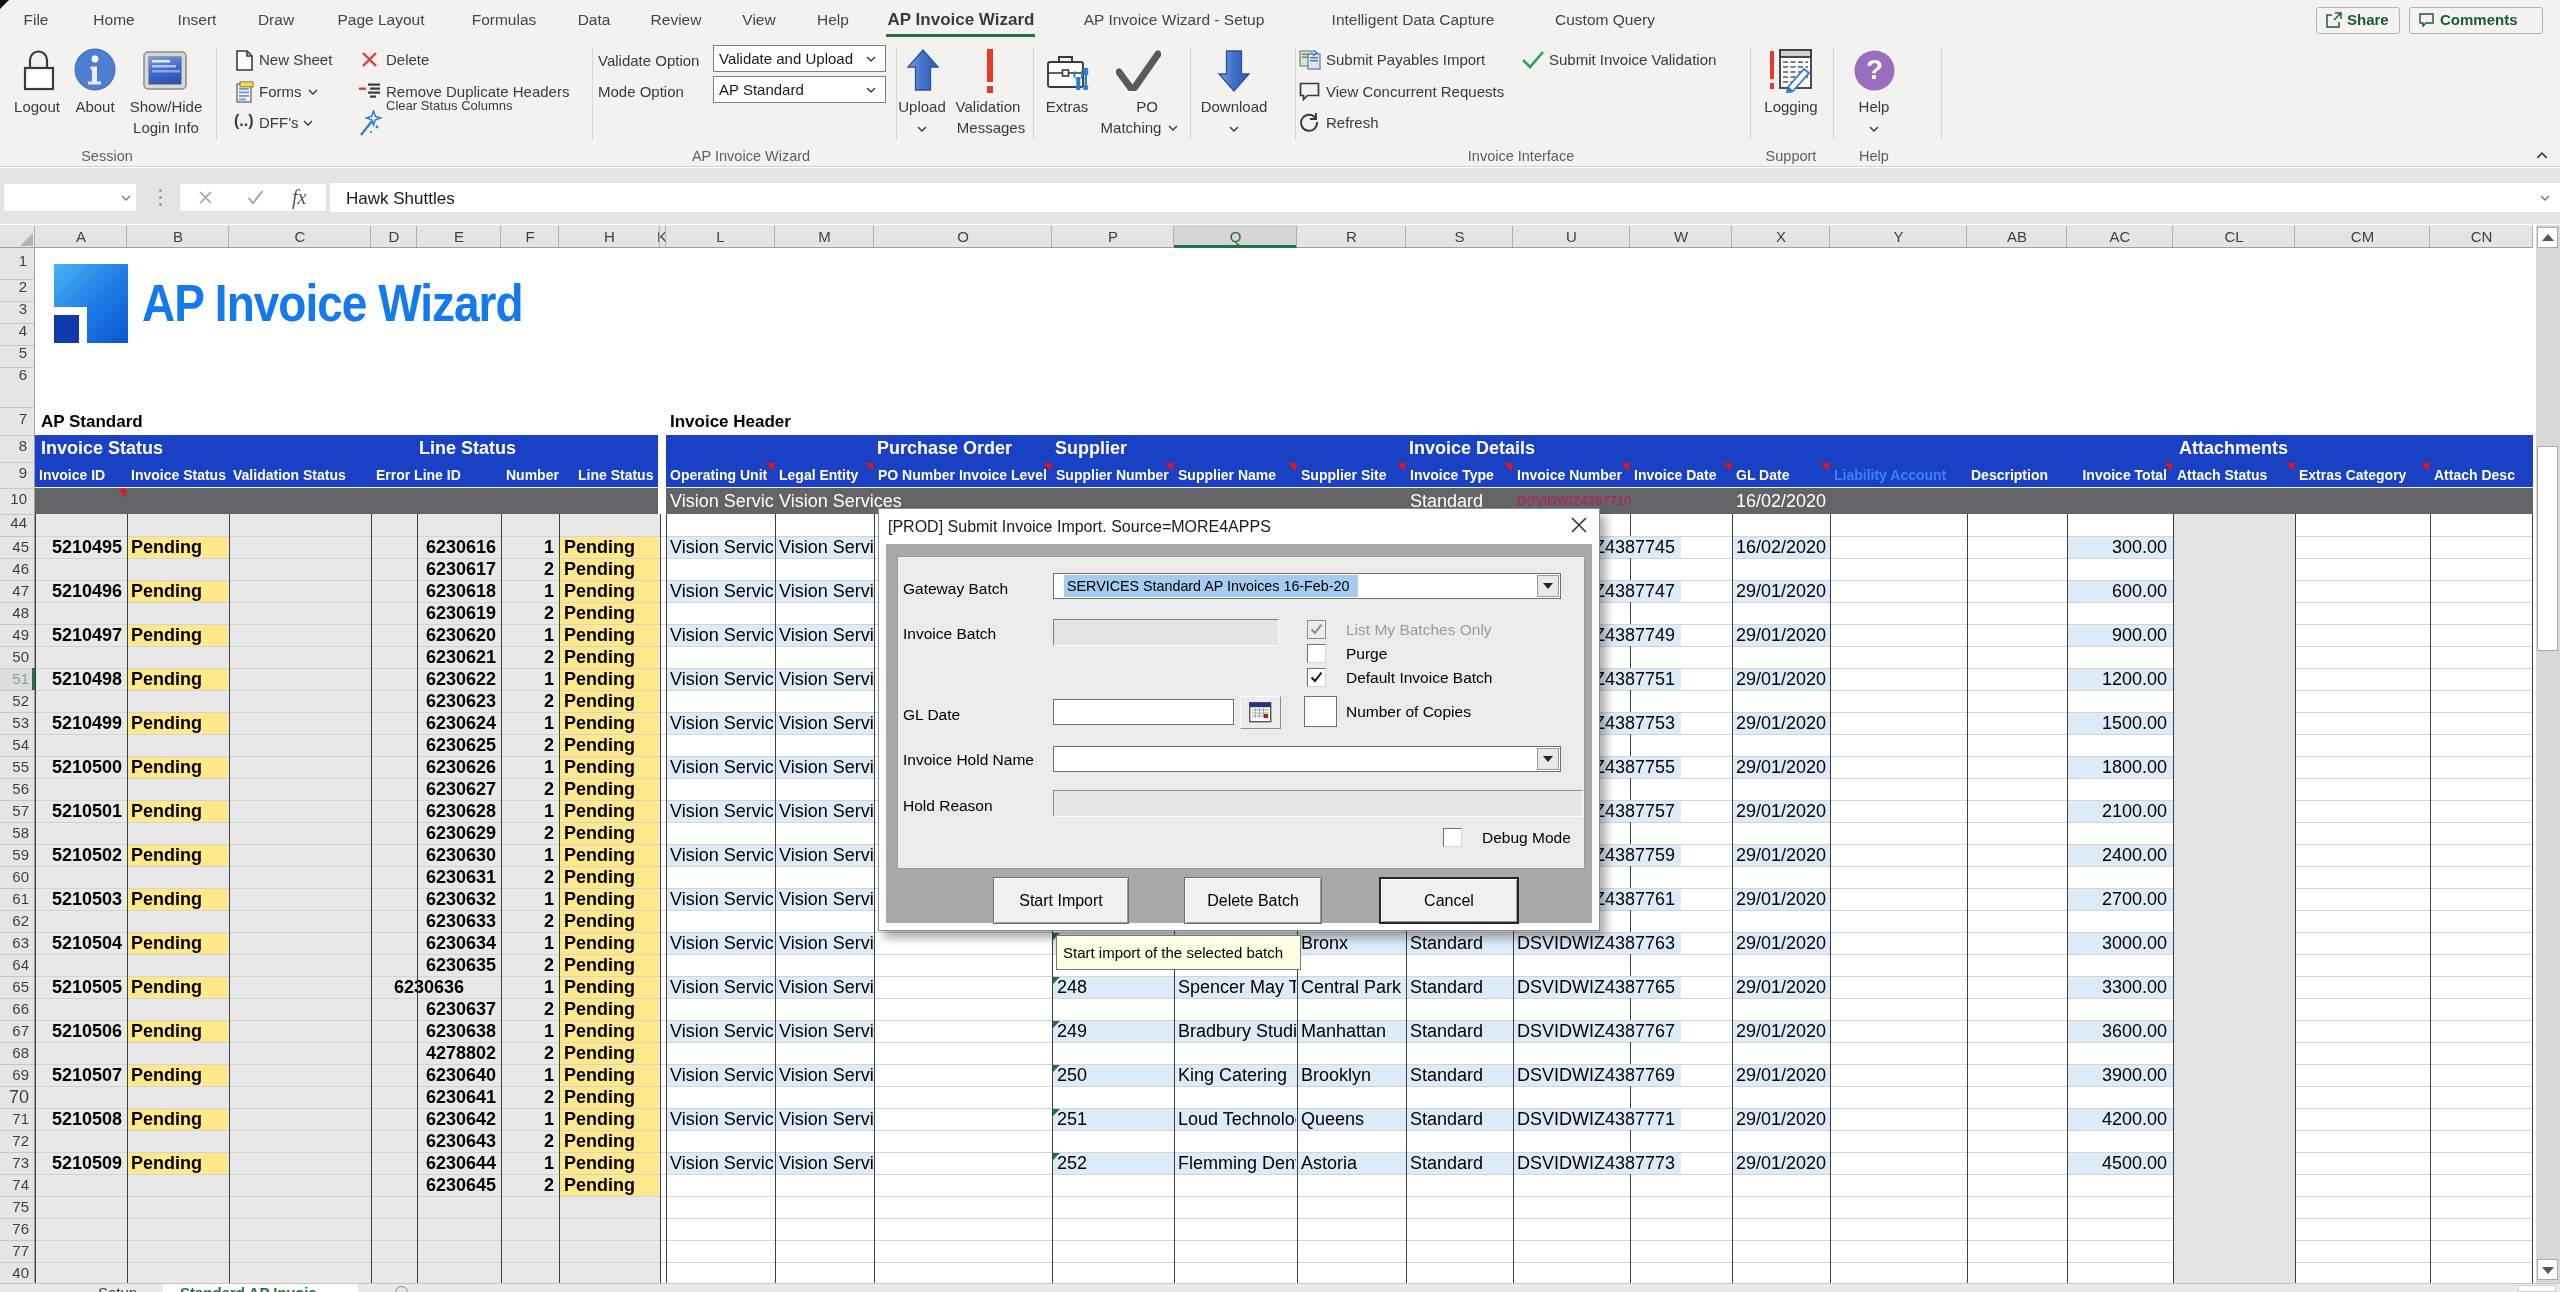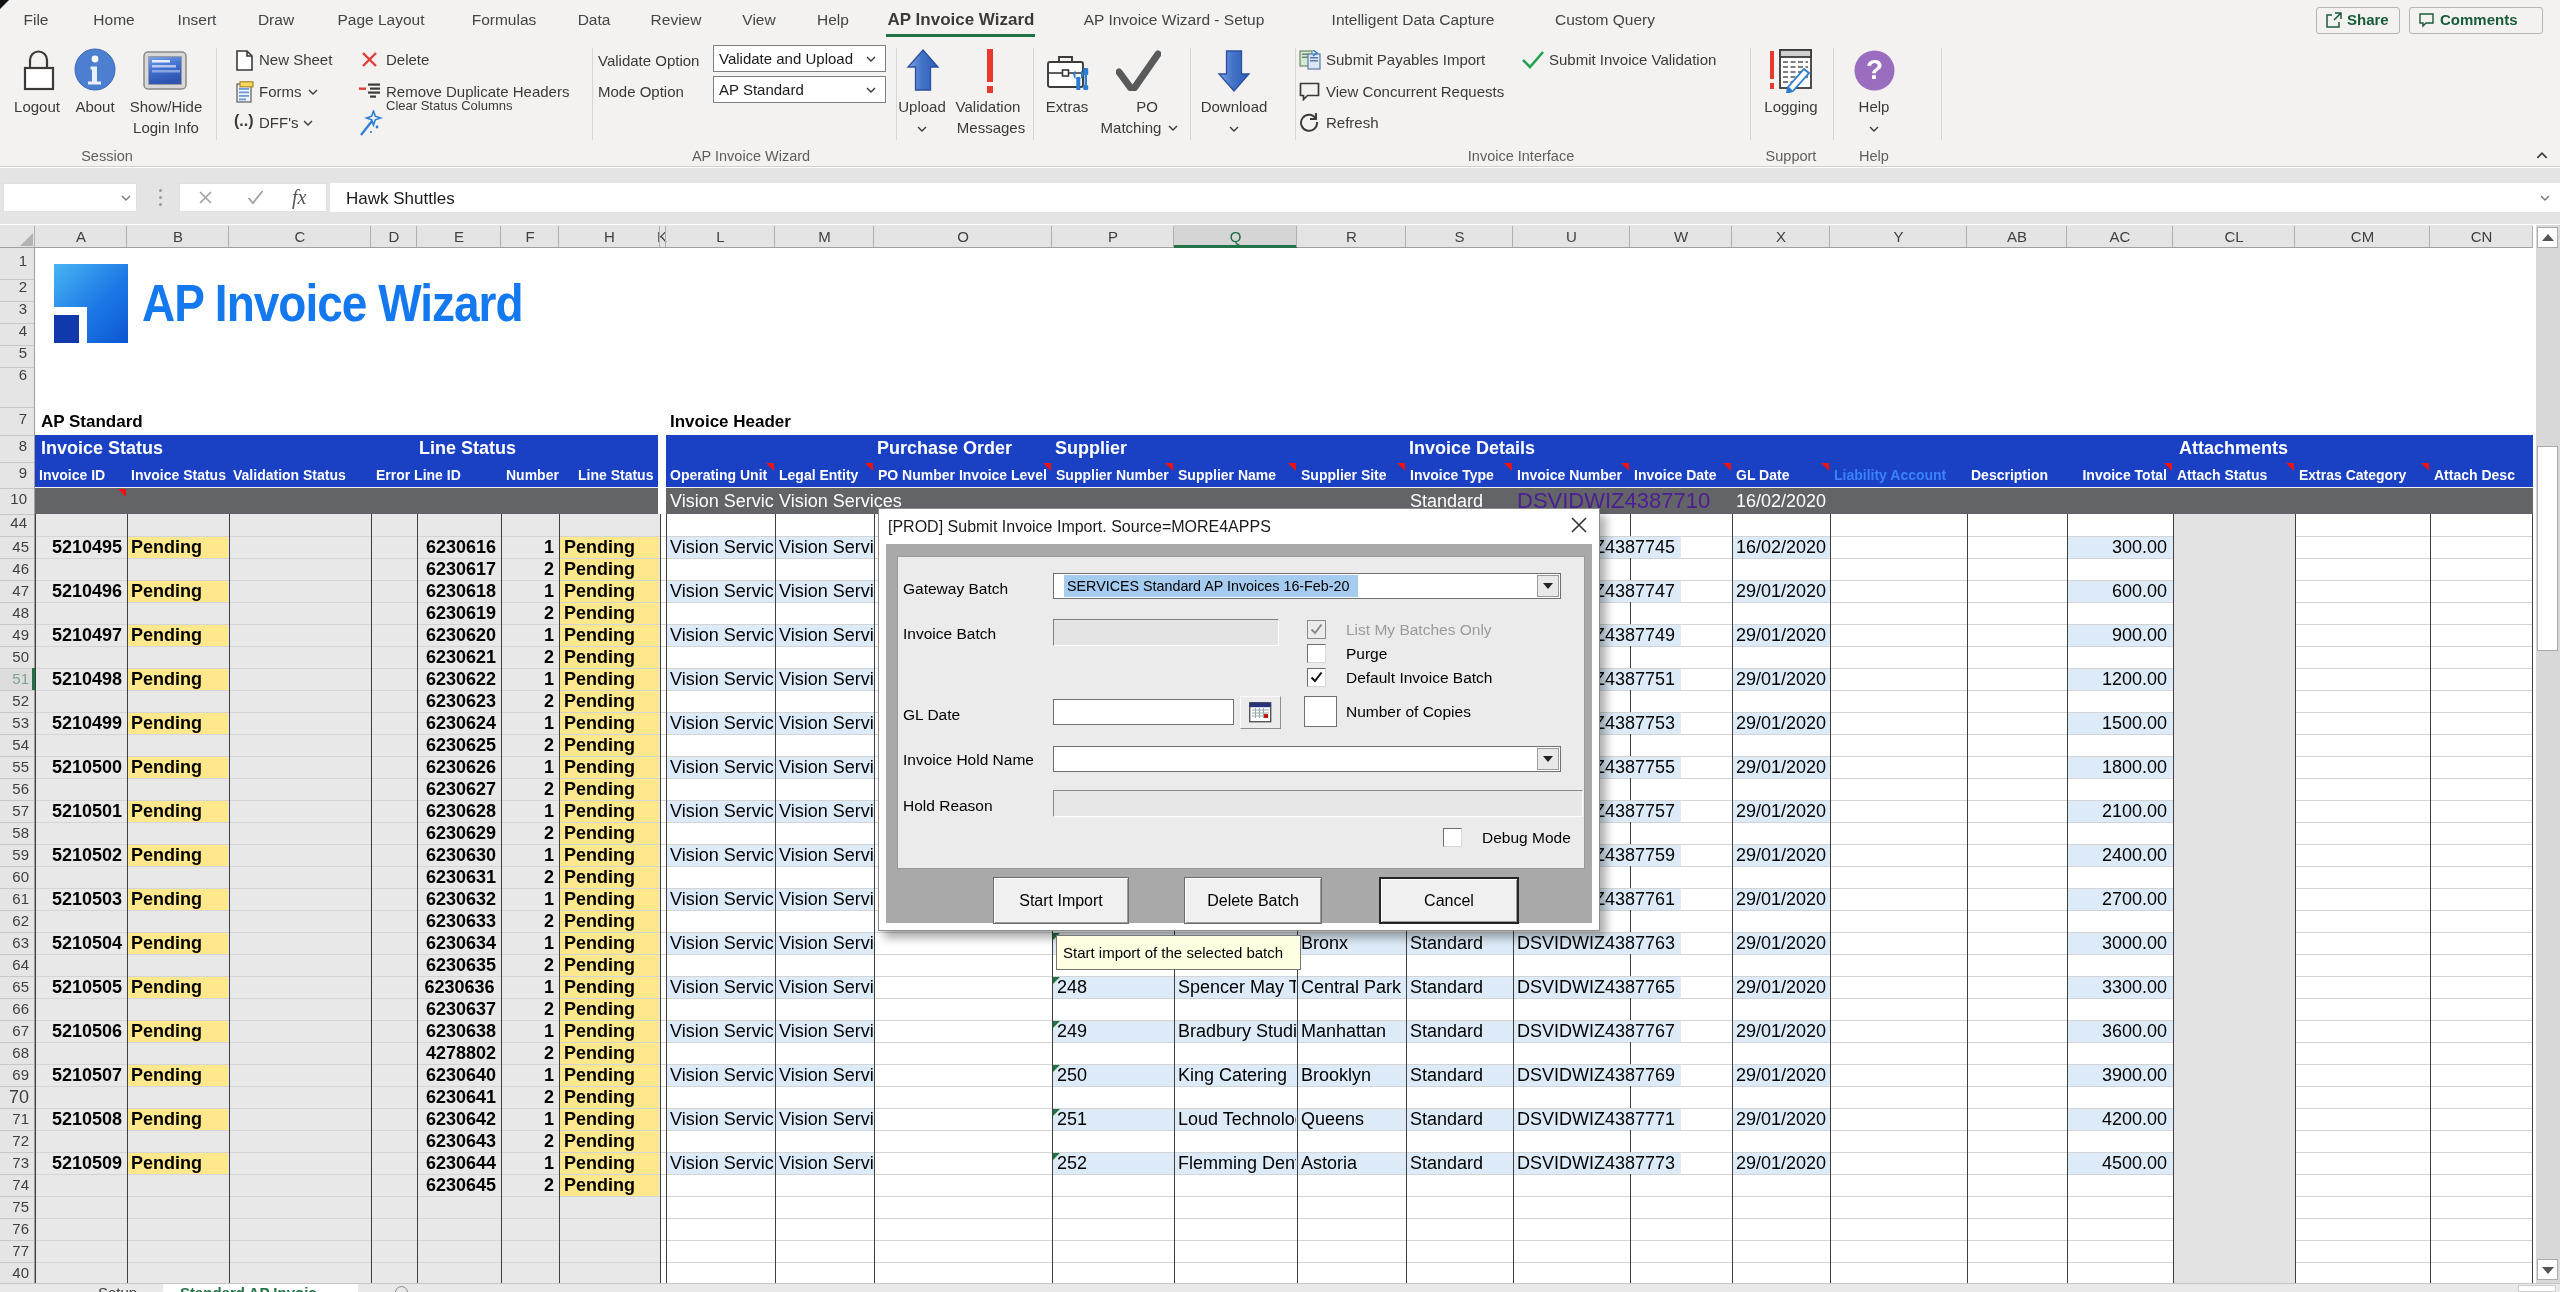--- a/index.html
+++ b/index.html
@@ -503,21 +503,21 @@
 <div class="rt" style="left:2164px;top:463px"></div>
 <div class="rt" style="left:2286px;top:463px"></div>
 <div class="rt" style="left:2421px;top:463px"></div>
 <div class="rt" style="left:118px;top:489px"></div>
 <div class="a" style="left:35px;top:487px;width:2498px;height:1px;background:#f0f0f0"></div>
 <div class="clip" style="left:666px;top:488px;width:108px;height:26px">
     <div class="t" style="left:4px;top:0;font-size:18px;line-height:26px;color:#fff">Vision Services</div>
   </div>
 <div class="t" style="left:779px;top:488px;font-size:18px;line-height:26px;color:#fff">Vision Services</div>
 <div class="t" style="left:1410px;top:488px;font-size:18px;line-height:26px;color:#fff">Standard</div>
-<div class="t" style="left:1517px;top:488px;font-size:22px;line-height:26px;color:#4c1d95">DSVIDWIZ4387710</div>
+<div class="t" style="left:1517px;top:488px;font-size:13px;line-height:26px;color:#be185d">DSVIDWIZ4387710</div>
 <div class="t" style="left:1736px;top:488px;font-size:18px;line-height:26px;color:#fff">16/02/2020</div>
 <div class="a" style="left:128px;top:537px;width:100px;height:21px;background:#ffe78c"></div>
 <div class="a" style="left:560px;top:537px;width:99px;height:21px;background:#ffe78c"></div>
 <div class="a" style="left:560px;top:559px;width:99px;height:21px;background:#ffe78c"></div>
 <div class="a" style="left:666px;top:537px;width:109px;height:21px;background:#dcebf7"></div>
 <div class="a" style="left:775px;top:537px;width:99px;height:21px;background:#dcebf7"></div>
 <div class="a" style="left:1052px;top:537px;width:122px;height:21px;background:#dcebf7"></div>
 <div class="a" style="left:1174px;top:537px;width:123px;height:21px;background:#dcebf7"></div>
 <div class="a" style="left:1297px;top:537px;width:109px;height:21px;background:#dcebf7"></div>
 <div class="a" style="left:1406px;top:537px;width:107px;height:21px;background:#dcebf7"></div>
@@ -827,21 +827,21 @@
 <div class="a" style="left:775px;top:977px;width:99px;height:21px;background:#dcebf7"></div>
 <div class="a" style="left:1052px;top:977px;width:122px;height:21px;background:#dcebf7"></div>
 <div class="a" style="left:1174px;top:977px;width:123px;height:21px;background:#dcebf7"></div>
 <div class="a" style="left:1297px;top:977px;width:109px;height:21px;background:#dcebf7"></div>
 <div class="a" style="left:1406px;top:977px;width:107px;height:21px;background:#dcebf7"></div>
 <div class="a" style="left:1513px;top:977px;width:168px;height:21px;background:#dcebf7"></div>
 <div class="a" style="left:1732px;top:977px;width:98px;height:21px;background:#dcebf7"></div>
 <div class="a" style="left:2067px;top:977px;width:106px;height:21px;background:#dcebf7"></div>
 <div class="t" style="left:35px;top:976px;width:87px;line-height:22px;font-size:18px;font-weight:bold;text-align:right">5210505</div>
 <div class="t" style="left:131px;top:976px;line-height:22px;font-size:18px;font-weight:bold">Pending</div>
-<div class="t" style="left:420px;top:976px;width:79px;line-height:22px;font-size:18px;font-weight:bold;text-align:center">6230636</div>
+<div class="t" style="left:394px;top:976px;width:79px;line-height:22px;font-size:18px;font-weight:bold;text-align:left">6230636</div>
 <div class="t" style="left:501px;top:976px;width:53px;line-height:22px;font-size:18px;font-weight:bold;text-align:right">1</div>
 <div class="t" style="left:564px;top:976px;line-height:22px;font-size:18px;font-weight:bold">Pending</div>
 <div class="t" style="left:417px;top:998px;width:79px;line-height:22px;font-size:18px;font-weight:bold;text-align:right">6230637</div>
 <div class="t" style="left:501px;top:998px;width:53px;line-height:22px;font-size:18px;font-weight:bold;text-align:right">2</div>
 <div class="t" style="left:564px;top:998px;line-height:22px;font-size:18px;font-weight:bold">Pending</div>
 <div class="clip" style="left:666px;top:976px;width:108px;height:22px">
     <div class="t" style="left:4px;top:0;font-size:18px;line-height:22px">Vision Services</div>
   </div>
 <div class="clip" style="left:775px;top:976px;width:98px;height:22px">
     <div class="t" style="left:4px;top:0;font-size:18px;line-height:22px">Vision Services</div>

